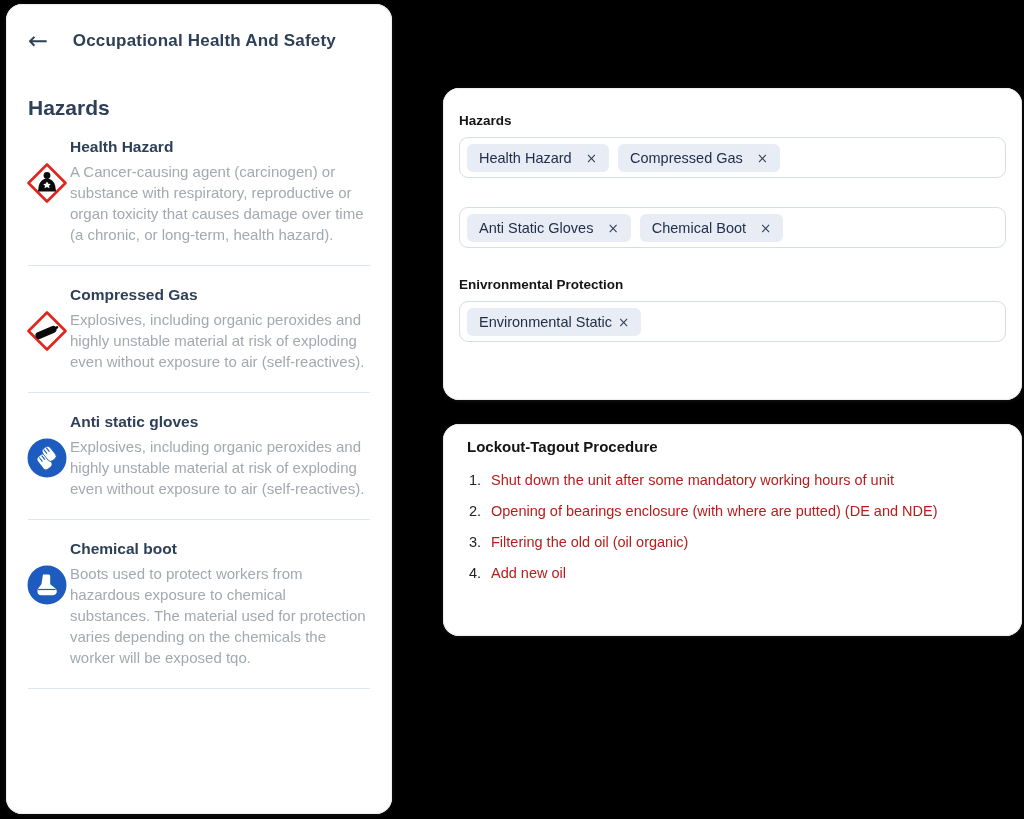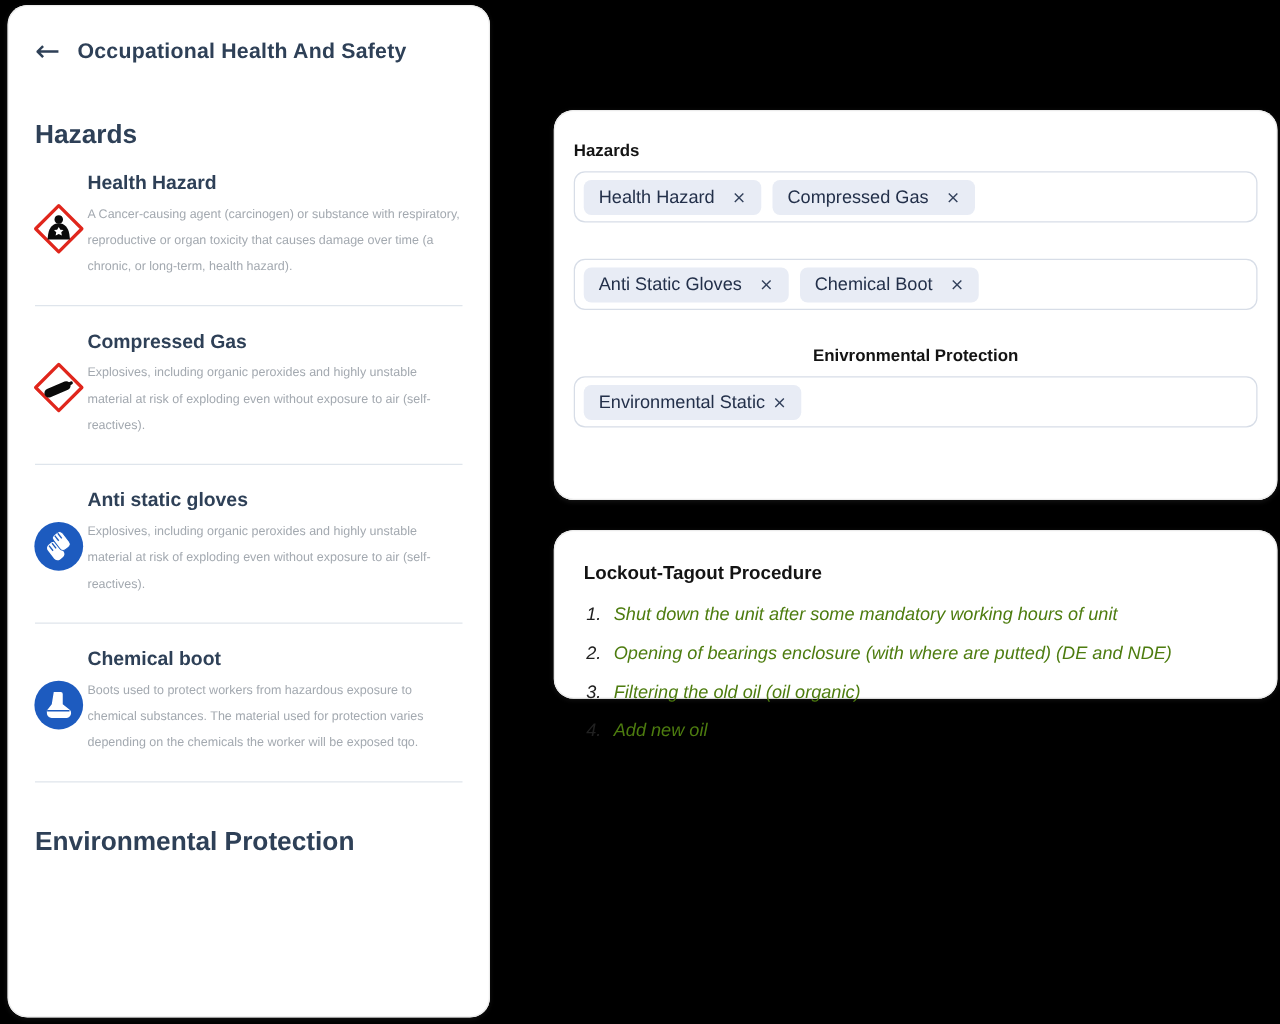--- a/index.html
+++ b/index.html
@@ -31,21 +31,21 @@
   .back-btn {
     width: 34px; flex: 0 0 34px;
     font-size: 24px; line-height: 22px;
     color: #2e4057; cursor: pointer;
     background: none; border: none;
     text-align: left;
     font-family: "DejaVu Sans", sans-serif;
   }
   .lp-title {
     flex: 1;
-    text-align: left;
+    text-align: right;
     font-size: 17px; font-weight: bold;
     color: #2e4057;
     letter-spacing: .2px;
   }
   .section-heading {
     font-size: 21px; font-weight: bold;
     color: #2e4057;
     margin: 36px 0 18px 0;
   }
   .section:first-of-type .section-heading { margin-top: 0; }
@@ -58,33 +58,33 @@
   .hz-item .hz-icon {
     position: absolute; left: -2px; top: 24px;
     width: 42px; height: 42px;
   }
   .hz-title {
     font-size: 15.5px; font-weight: bold;
     color: #2e4057;
     margin-bottom: 5px;
   }
   .hz-desc {
-    font-size: 10px; line-height: 21px;
+    font-size: 15px; line-height: 21px;
     color: #a3a9b0;
     max-width: 308px;
   }
 
   
   .form-panel {
     left: 443px; top: 88px;
     width: 579px; height: 312px;
     padding: 25px 16px 20px 16px;
   }
   .fp-group { margin-bottom: 29px; }
-  .fp-group:last-child { margin-bottom: 0; text-align: center; }
+  .fp-group:last-child { margin-bottom: 0; }
   .fp-label {
     font-size: 13.5px; font-weight: bold;
     color: #141414;
     margin-bottom: 9px;
   }
   .tag-input {
     min-height: 41px;
     border: 1px solid #d7dde7;
     border-radius: 9px;
     padding: 5px 7px;
@@ -106,40 +106,39 @@
     margin-left: 14px;
     font-size: 13.5px;
     color: #33415c;
     cursor: pointer;
     font-family: "DejaVu Sans", sans-serif;
   }
 
   
   .procedure-panel {
     left: 443px; top: 424px;
-    width: 579px; height: 135px;
-    padding: 26px 24px;
+    width: 579px; height: 212px;
+    padding: 14px 24px;
   }
   .proc-title {
     font-size: 15px; font-weight: bold;
     color: #141414;
     margin-bottom: 17px;
   }
   .proc-list {
     list-style: none;
     counter-reset: step;
   }
   .proc-list li {
     counter-increment: step;
     font-size: 14.5px;
-    color: #4d7c0f;
+    color: #b91c1c;
     margin-bottom: 15px;
     padding-left: 24px;
     position: relative;
-    font-style: italic;
   }
   .proc-list li::before {
     content: counter(step) ".";
     position: absolute; left: 2px;
     color: #212121;
   }
 </style>
 </head>
 <body>
 
@@ -215,24 +214,20 @@
         <svg viewBox="0 0 42 42" width="42" height="42">
           <circle cx="21" cy="21" r="19.5" fill="#1d5bbf"></circle>
           <path d="M17 10.5 h5.6 a1.6 1.6 0 0 1 1.6 1.6 v8.2 l5.3 4.3 a3.8 3.8 0 0 1 -2.4 6.7 H15.3 a3.8 3.8 0 0 1 -3.8 -3.8 v-2.2 l3.9 -5 z" fill="#fff"></path>
           <path d="M11.7 25.5 h17.9" stroke="#1d5bbf" stroke-width="1.2"></path>
         </svg>
       </span>
       <div class="hz-desc">Boots used to protect workers from hazardous exposure to chemical substances. The material used for protection varies depending on the che­micals the worker will be exposed tqo.</div>
     </div>
   </div>
 
-  <div class="section">
-    <div class="section-heading">Environmental Protection</div>
-
-  </div>
 </div>
 
 <div class="card form-panel">
 
   <div class="fp-group">
     <div class="fp-label">Hazards</div>
     <div class="tag-input">
       <span class="tag-chip">
         <span>Health Hazard</span>
         <span class="chip-x">×</span>

